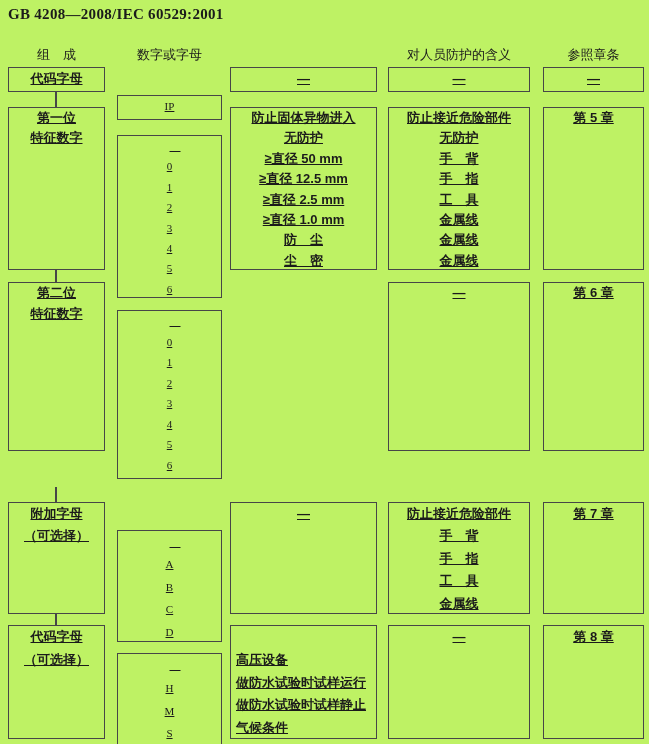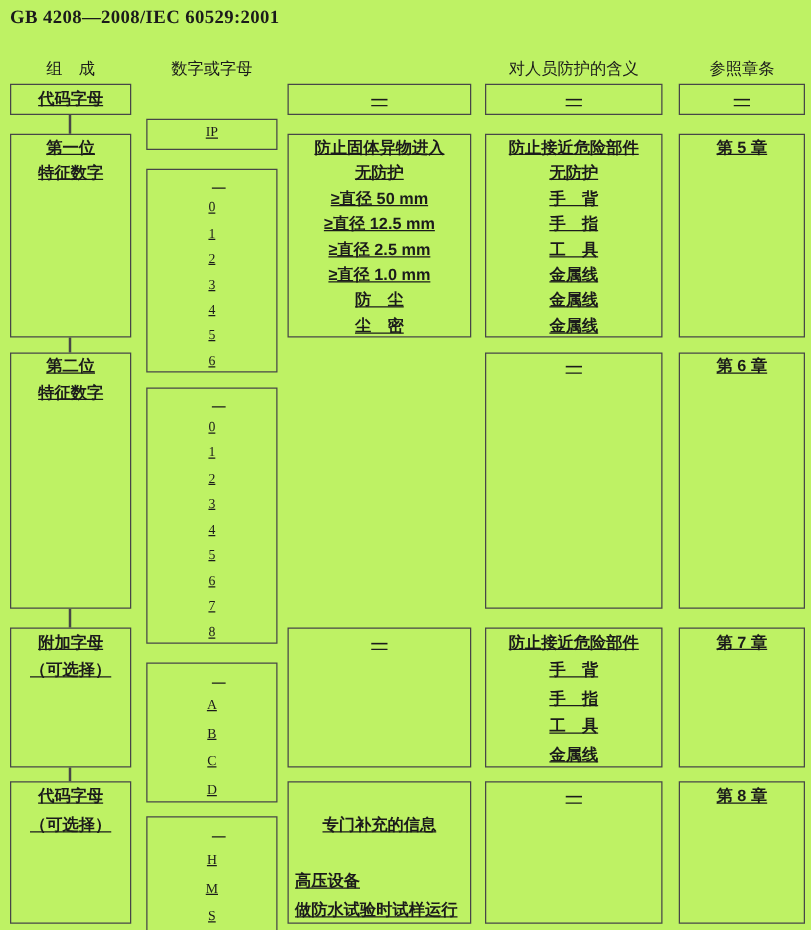--- a/index.html
+++ b/index.html
@@ -26,21 +26,21 @@
   }
   
   .c1 { left:8px;   width:97px;  }
   .c2 { left:117px; width:105px; }
   .c3 { left:230px; width:147px; }
   .c4 { left:388px; width:142px; }
   .c5 { left:543px; width:101px; }
   
   .r0 { top:67px;  height:25px;  line-height:21px; }
   .r1 { top:107px; height:163px; line-height:20.4px; }
-  .r2 { top:282px; height:205px; line-height:20.5px; }
+  .r2 { top:282px; height:169px; line-height:20.5px; }
   .r3 { top:502px; height:112px; line-height:22.4px; }
   .r4 { top:625px; height:114px; line-height:22.8px; }
   .serif {
     font-family:"Liberation Serif","DejaVu Serif",serif;
     font-weight:400; font-size:11px;margin-top:28px;
   }
   .items-left { text-align:left; padding-left:5px; white-space:pre-line; }
   .hdr-center { text-align:center; white-space:pre-line; }
   .connector {
     position:absolute; left:55px; width:1.5px; background:#474747;
@@ -135,21 +135,20 @@
   <div class="connector k4"></div>
 
   <div class="box c1 r4">代码字母
 （可选择）</div>
   <div class="box c2 r4 serif">　
 H
 M
 S
 W</div>
   <div class="box c3 r4">
-    <div class="hdr-center">专门补充的信息</div>
     <div class="items-left">高压设备
 做防水试验时试样运行
 做防水试验时试样静止
 气候条件</div>
   </div>
   <div class="box c4 r4">—</div>
   <div class="box c5 r4">第 8 章</div>
 
 </div>
 

